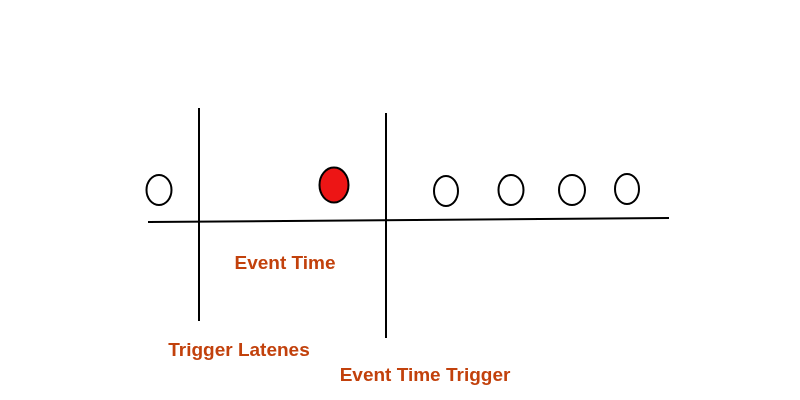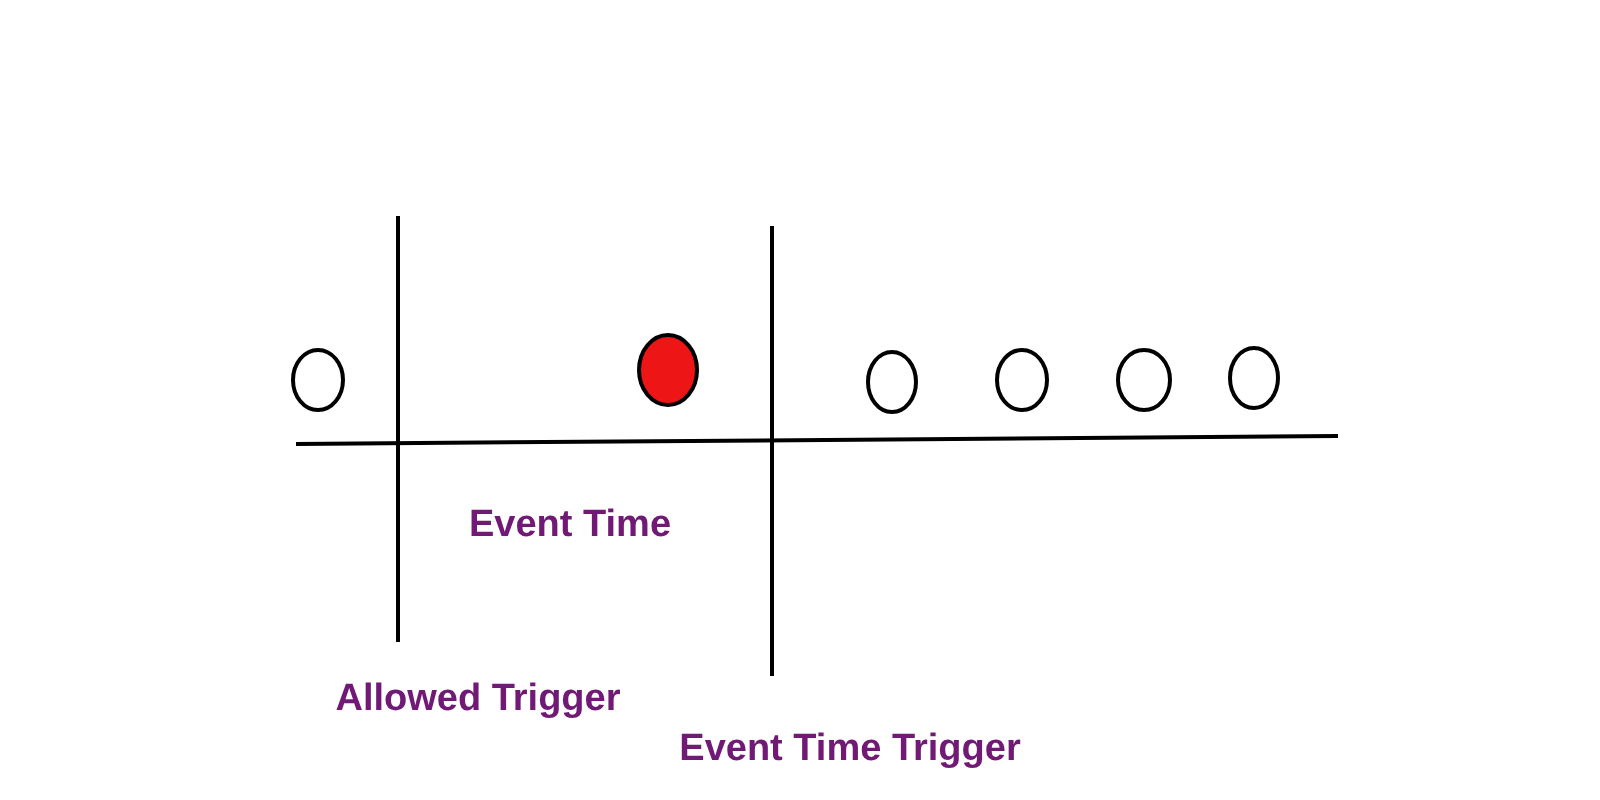--- a/index.html
+++ b/index.html
@@ -20,21 +20,21 @@
     left: 0;
     top: 0;
   }
   .diagram-label {
     position: absolute;
     transform: translateX(-50%);
     font-family: "Liberation Sans", sans-serif;
     font-weight: bold;
     font-size: 19px;
     line-height: 1.15;
-    color: #701a75;
+    color: #c2410c;
     white-space: nowrap;
   }
 </style>
 </head>
 <body>
 
 <div class="stage">
   <svg class="diagram-canvas" width="800" height="400" viewBox="0 0 800 400" xmlns="http://www.w3.org/2000/svg">
       <line x1="148" y1="222" x2="669" y2="218" stroke="#000000" stroke-width="2"></line>
       <line x1="199" y1="108" x2="199" y2="321" stroke="#000000" stroke-width="2"></line>
@@ -42,16 +42,16 @@
       <ellipse cx="159" cy="190" rx="12.5" ry="15" fill="#ffffff" stroke="#000000" stroke-width="2"></ellipse>
       <ellipse cx="334" cy="185" rx="14.5" ry="17.5" fill="#ed1515" stroke="#000000" stroke-width="2"></ellipse>
       <ellipse cx="446" cy="191" rx="12" ry="15" fill="#ffffff" stroke="#000000" stroke-width="2"></ellipse>
       <ellipse cx="511" cy="190" rx="12.5" ry="15" fill="#ffffff" stroke="#000000" stroke-width="2"></ellipse>
       <ellipse cx="572" cy="190" rx="13" ry="15" fill="#ffffff" stroke="#000000" stroke-width="2"></ellipse>
       <ellipse cx="627" cy="189" rx="12" ry="15" fill="#ffffff" stroke="#000000" stroke-width="2"></ellipse>
     </svg>
 
   <div class="diagram-label" style="left: 285px; top: 252px;">Event Time</div>
 
-  <div class="diagram-label" style="left: 239px; top: 339px;">Allowed Trigger</div>
+  <div class="diagram-label" style="left: 239px; top: 339px;">Trigger Latenes</div>
 
   <div class="diagram-label" style="left: 425px; top: 331px; margin-top: 33px;">Event Time Trigger</div>
 </div>
 
 </body></html>

